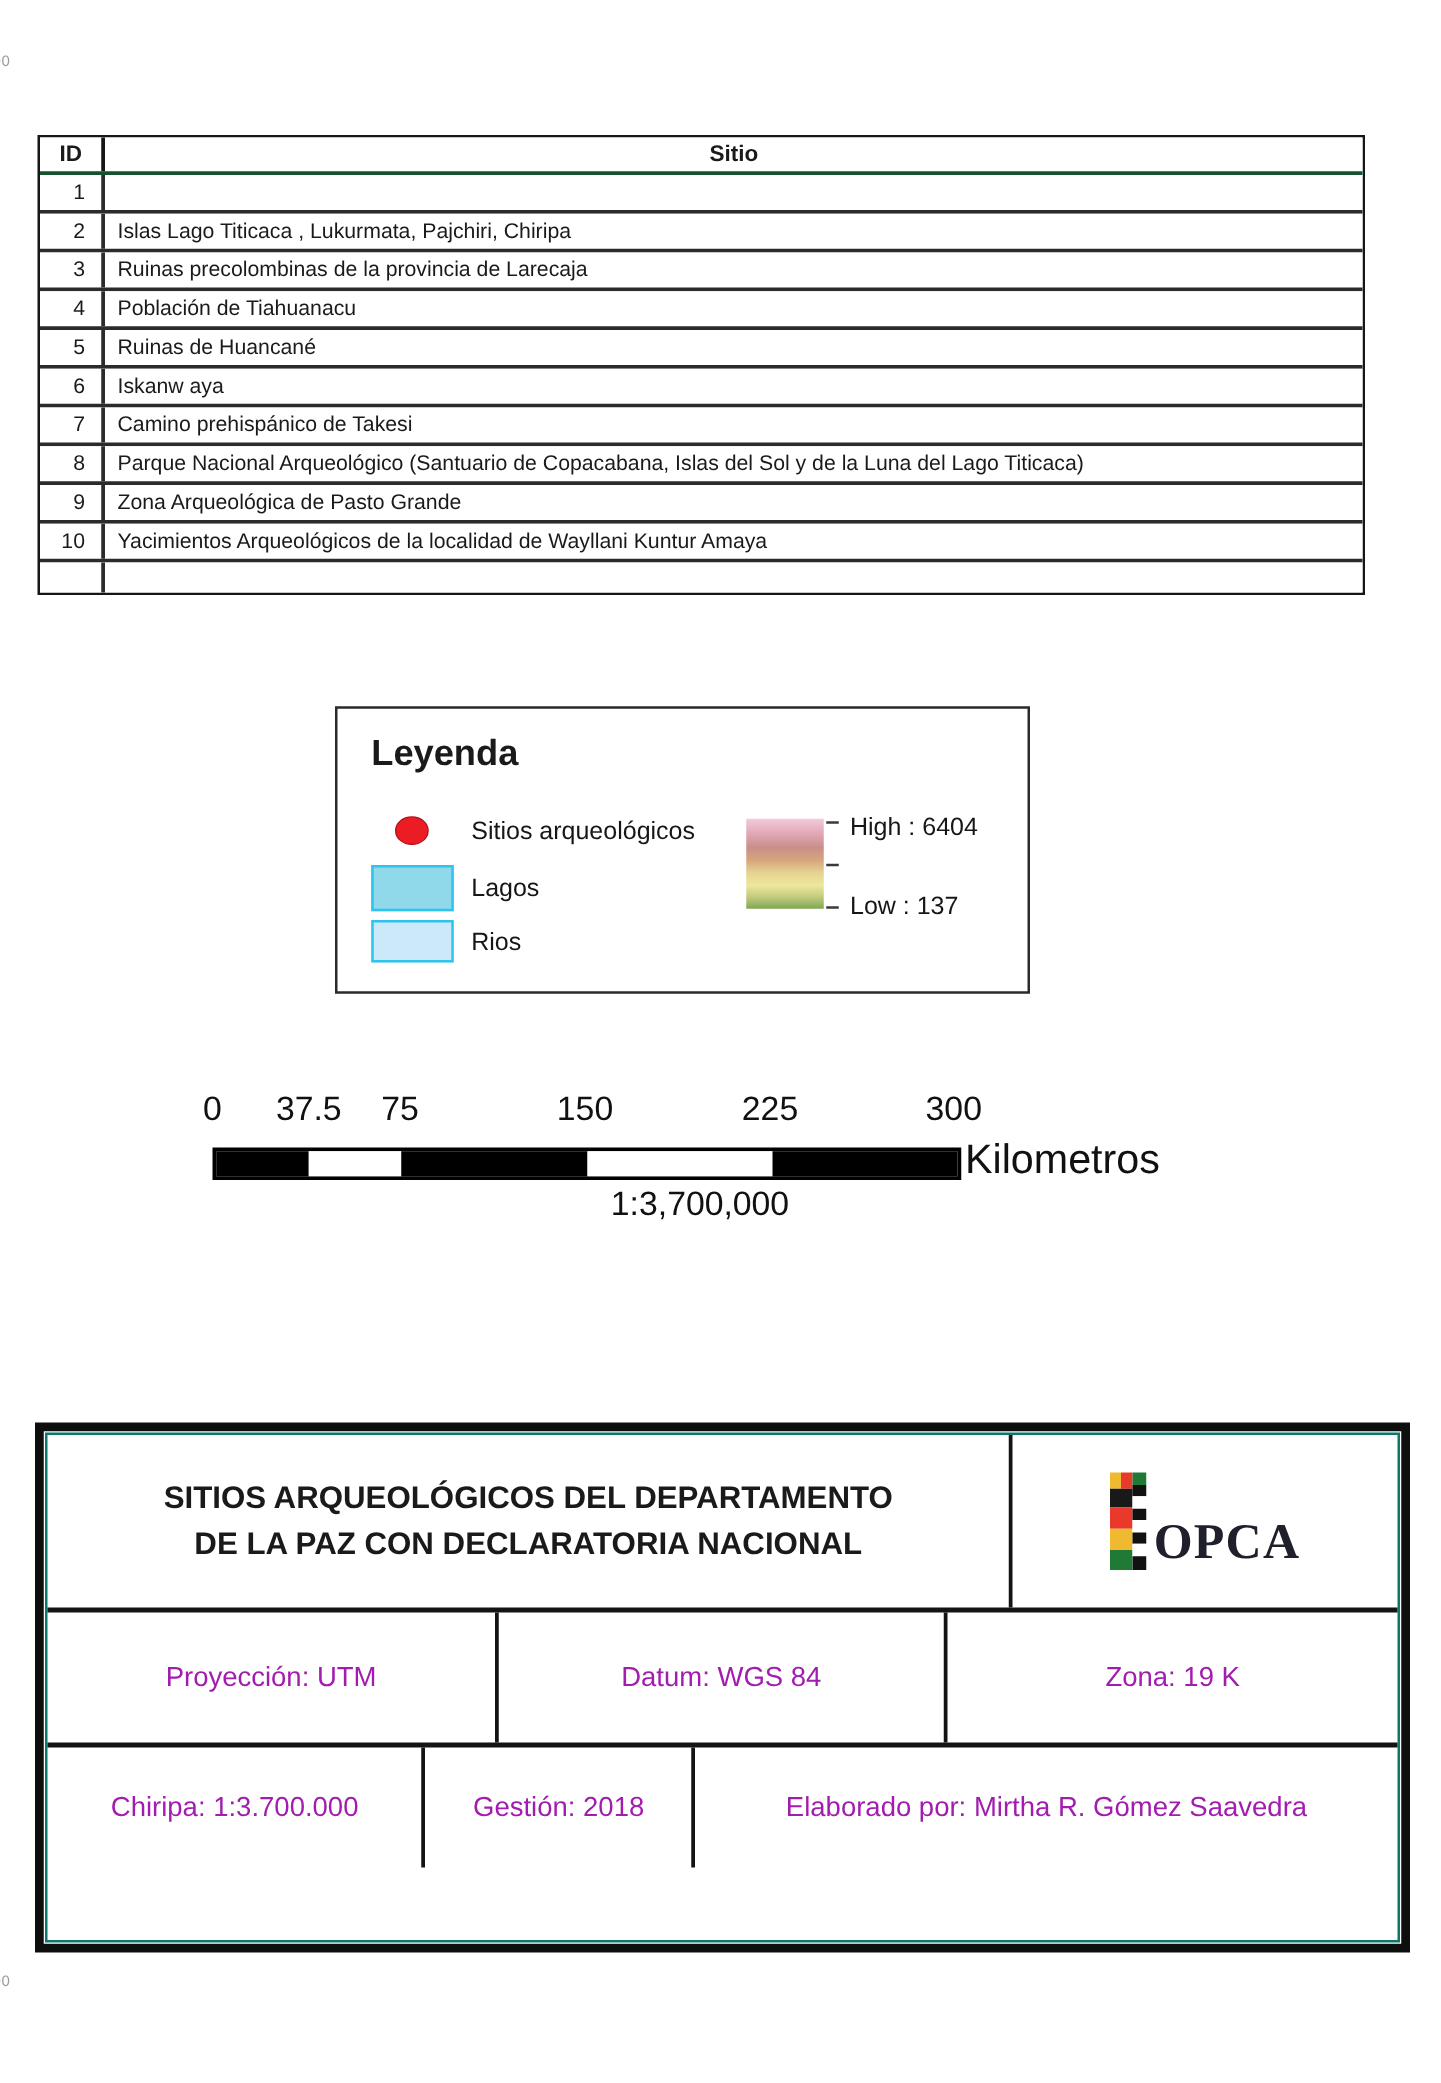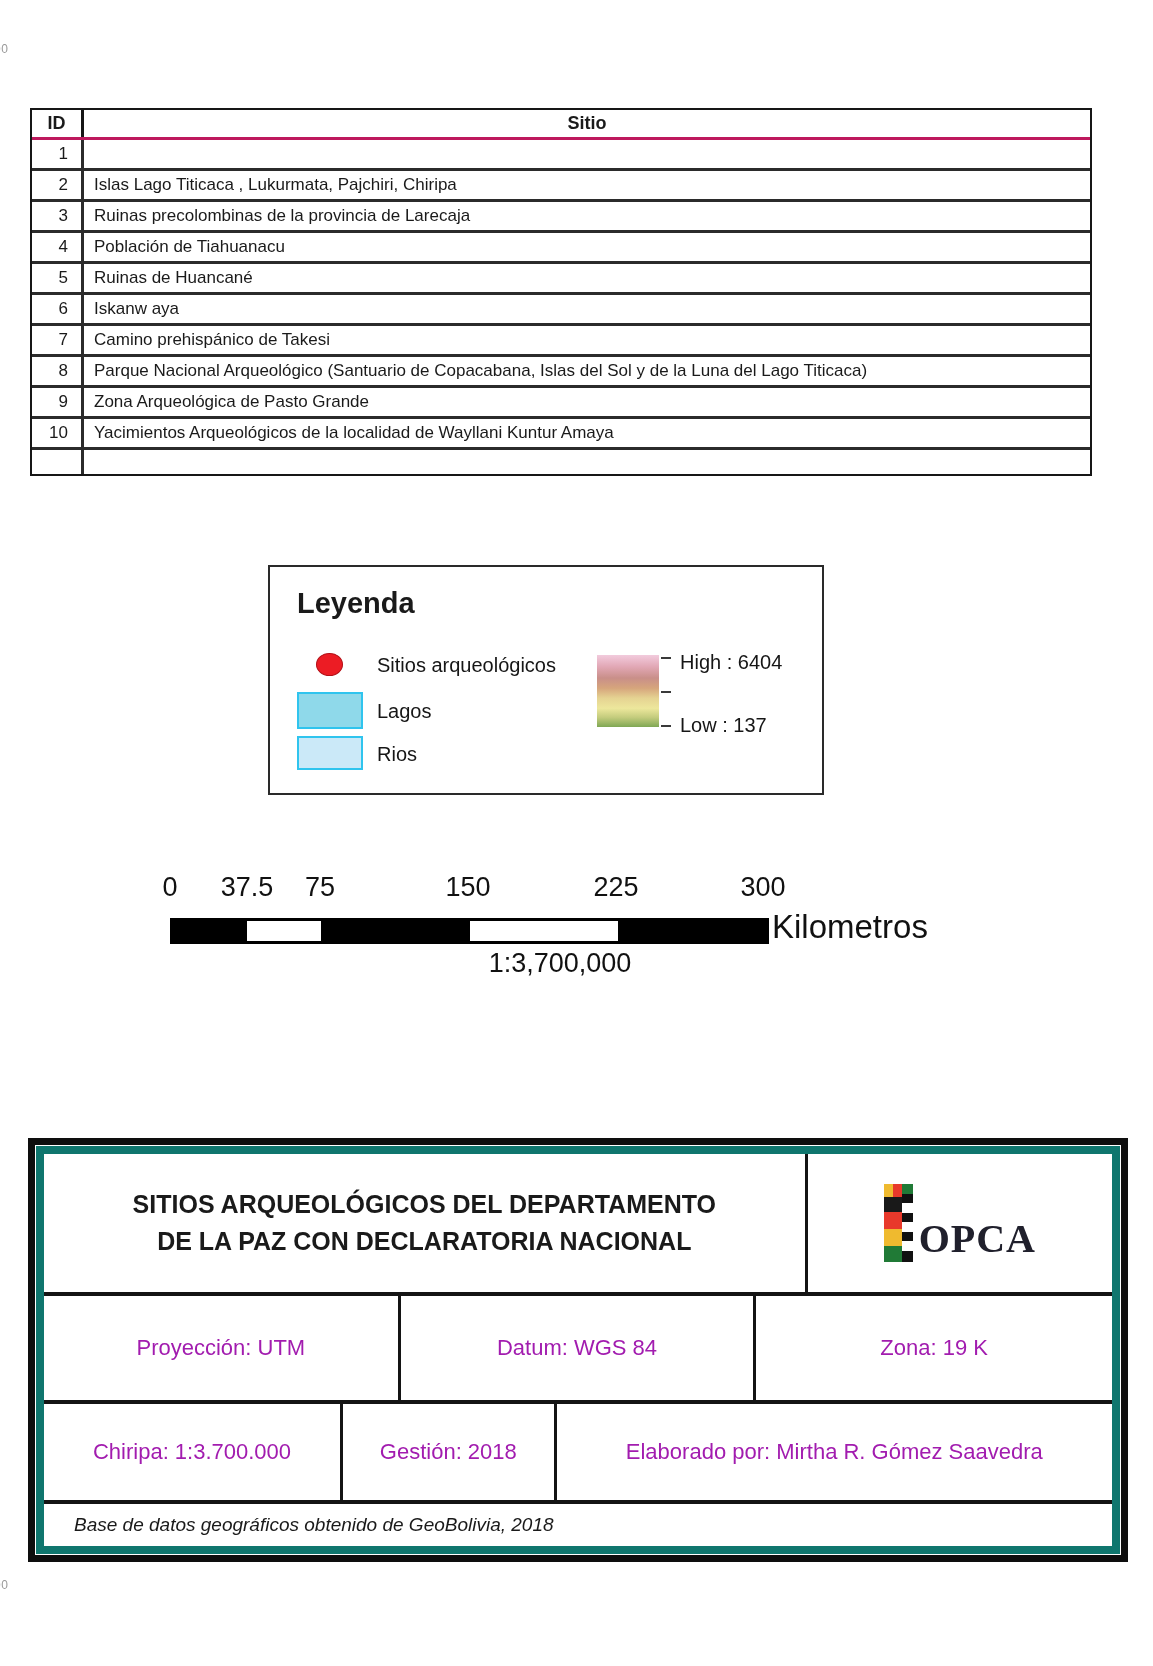--- a/index.html
+++ b/index.html
@@ -6,21 +6,21 @@
   .page{position:relative;width:1153px;height:1666px;background:#ffffff;overflow:hidden;
         font-family:"Liberation Sans", sans-serif;color:#1a1a1a;}
 
   
   .grid-label{position:absolute;left:-6px;color:#9a9a9a;font-size:12px;letter-spacing:.5px;}
 
   
   .sites-table{position:absolute;left:30px;top:108px;width:1058px;border:2px solid #161616;}
   .trow{display:flex;border-bottom:3px solid #2b2b2b;min-height:28px;align-items:center;background:#fff;}
   .trow:last-child{border-bottom:none;min-height:24px;}
-  .trow.head{min-height:27px;border-bottom:3px solid #be185d;}
+  .trow.head{min-height:27px;border-bottom:3px solid #14532d;}
   .cell-id{width:52px;flex:0 0 52px;border-right:3px solid #2b2b2b;align-self:stretch;
            display:flex;align-items:center;justify-content:flex-end;padding-right:13px;box-sizing:border-box;
            font-size:17px;}
   .trow.head .cell-id{justify-content:center;padding-right:0;font-weight:bold;font-size:18px;border-right:3px solid #161616;}
   .cell-sitio{flex:1;padding:3px 10px;font-size:17px;}
   .trow.head .cell-sitio{text-align:center;font-weight:bold;font-size:18px;padding:2px 10px;}
 
   
   .legend-box{position:absolute;left:268px;top:565px;width:552px;height:226px;
               border:2px solid #2a2a2a;background:#fff;}
@@ -47,21 +47,21 @@
   .sb-label{position:absolute;transform:translateX(-50%);font-size:27px;color:#111;top:872px;}
   .scalebar{position:absolute;left:170px;top:918px;width:593px;height:20px;
             border:3px solid #000;box-sizing:content-box;display:flex;}
   .sb-seg{height:100%;}
   .sb-km{position:absolute;left:772px;top:908px;font-size:33px;color:#111;}
   .sb-ratio{position:absolute;left:380px;top:948px;width:360px;text-align:center;font-size:27px;color:#111;}
 
   
   .tblock{position:absolute;left:28px;top:1138px;width:1100px;height:424px;
           border:7px solid #0e0e0e;box-sizing:border-box;background:#fff;}
-  .tblock-inner{position:absolute;inset:1px;border:8px solid #0f766e;display:flex;flex-direction:column;}
+  .tblock-inner{position:absolute;inset:1px;border:2px solid #0f766e;display:flex;flex-direction:column;}
   .tb-row{display:flex;border-bottom:4px solid #141414;}
   .tb-row:last-child{border-bottom:none;}
   .tb-row1{height:138px;}
   .tb-row2{height:104px;}
   .tb-row3{height:96px;}
   .tb-row4{flex:1;align-items:center;}
   .tb-cell{display:flex;align-items:center;justify-content:center;box-sizing:border-box;
            border-right:3px solid #141414;text-align:center;}
   .tb-cell:last-child{border-right:none;}
   .map-title{width:71.5%;flex-direction:column;font-weight:bold;font-size:25px;line-height:1.5;}
@@ -222,20 +222,17 @@
         <div class="tb-cell c-datum tb-text">Datum: WGS 84</div>
         <div class="tb-cell c-zona tb-text">Zona: 19 K</div>
       </div>
 
       <div class="tb-row tb-row3">
         <div class="tb-cell c-escala tb-text">Chiripa: 1:3.700.000</div>
         <div class="tb-cell c-gestion tb-text">Gestión: 2018</div>
         <div class="tb-cell c-elab tb-text">Elaborado por: Mirtha R. Gómez Saavedra</div>
       </div>
 
-      <div class="tb-row tb-row4">
-        <div class="tb-source">Base de datos geográficos obtenido de GeoBolivia, 2018</div>
-      </div>
 
     </div>
   </div>
 
 </div>
 
 </body></html>

